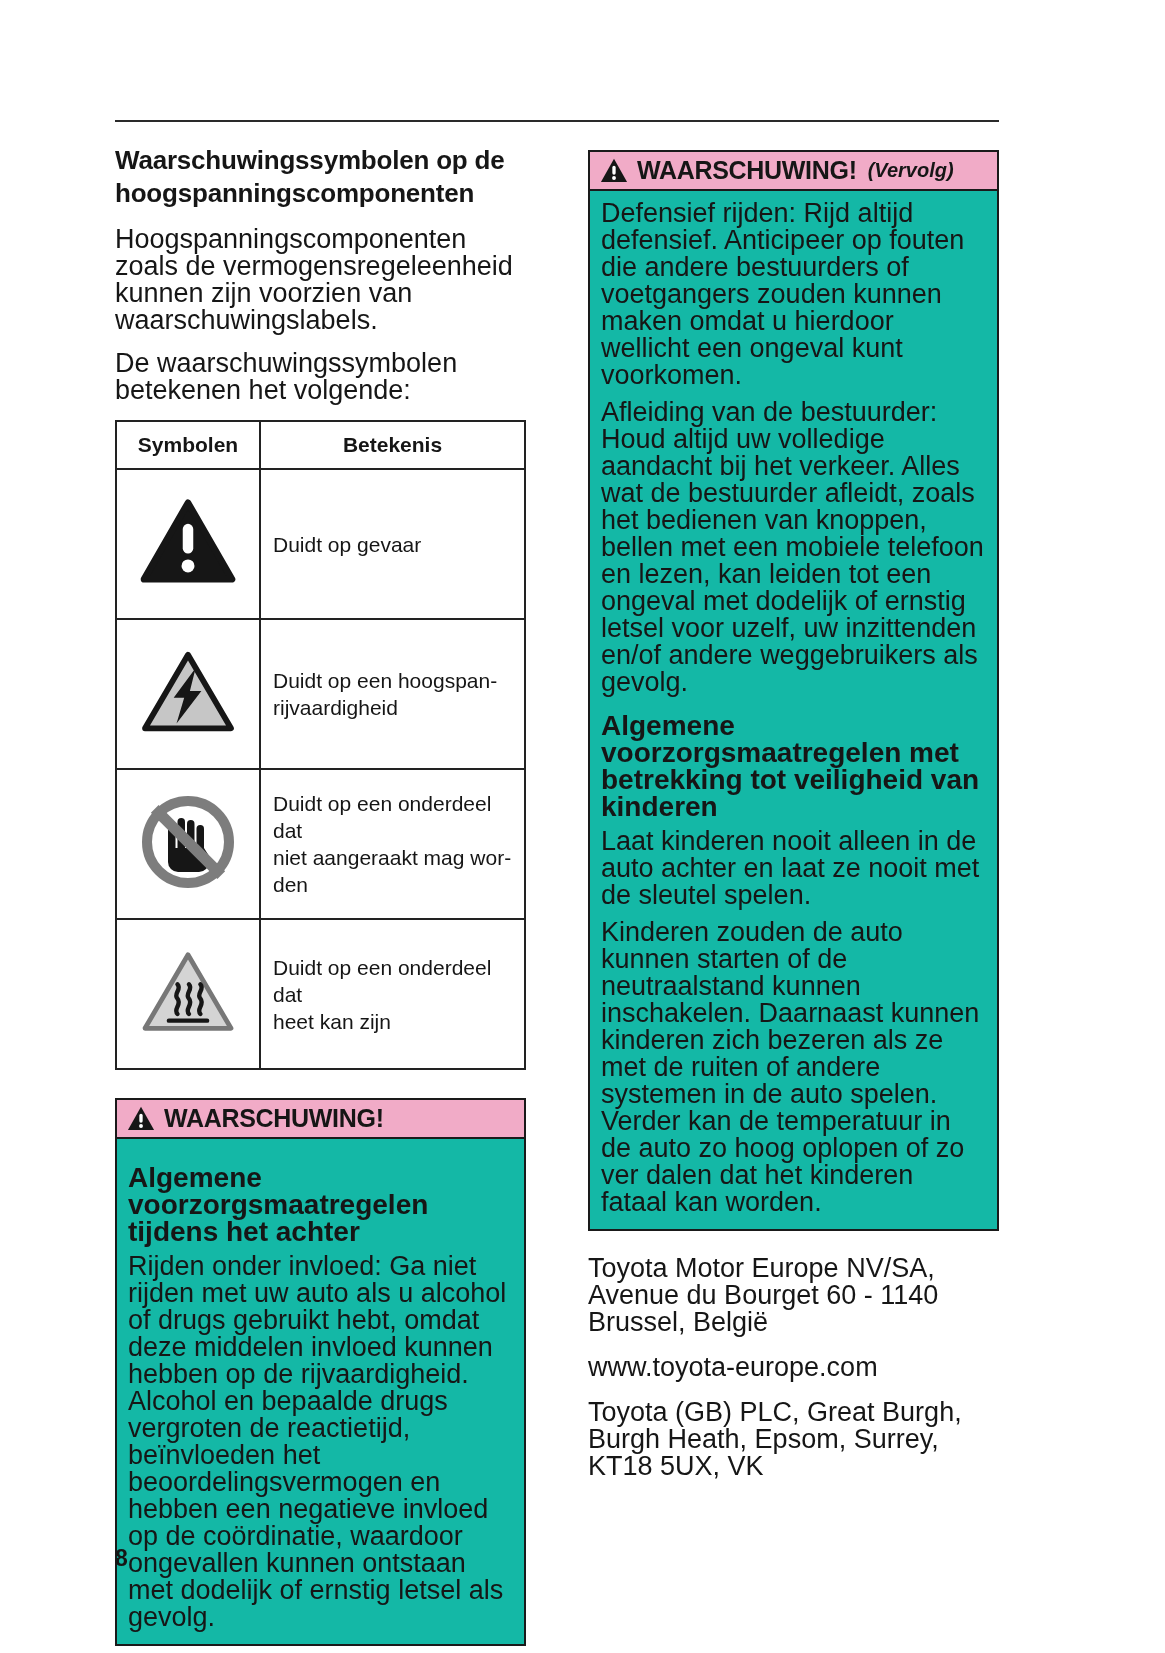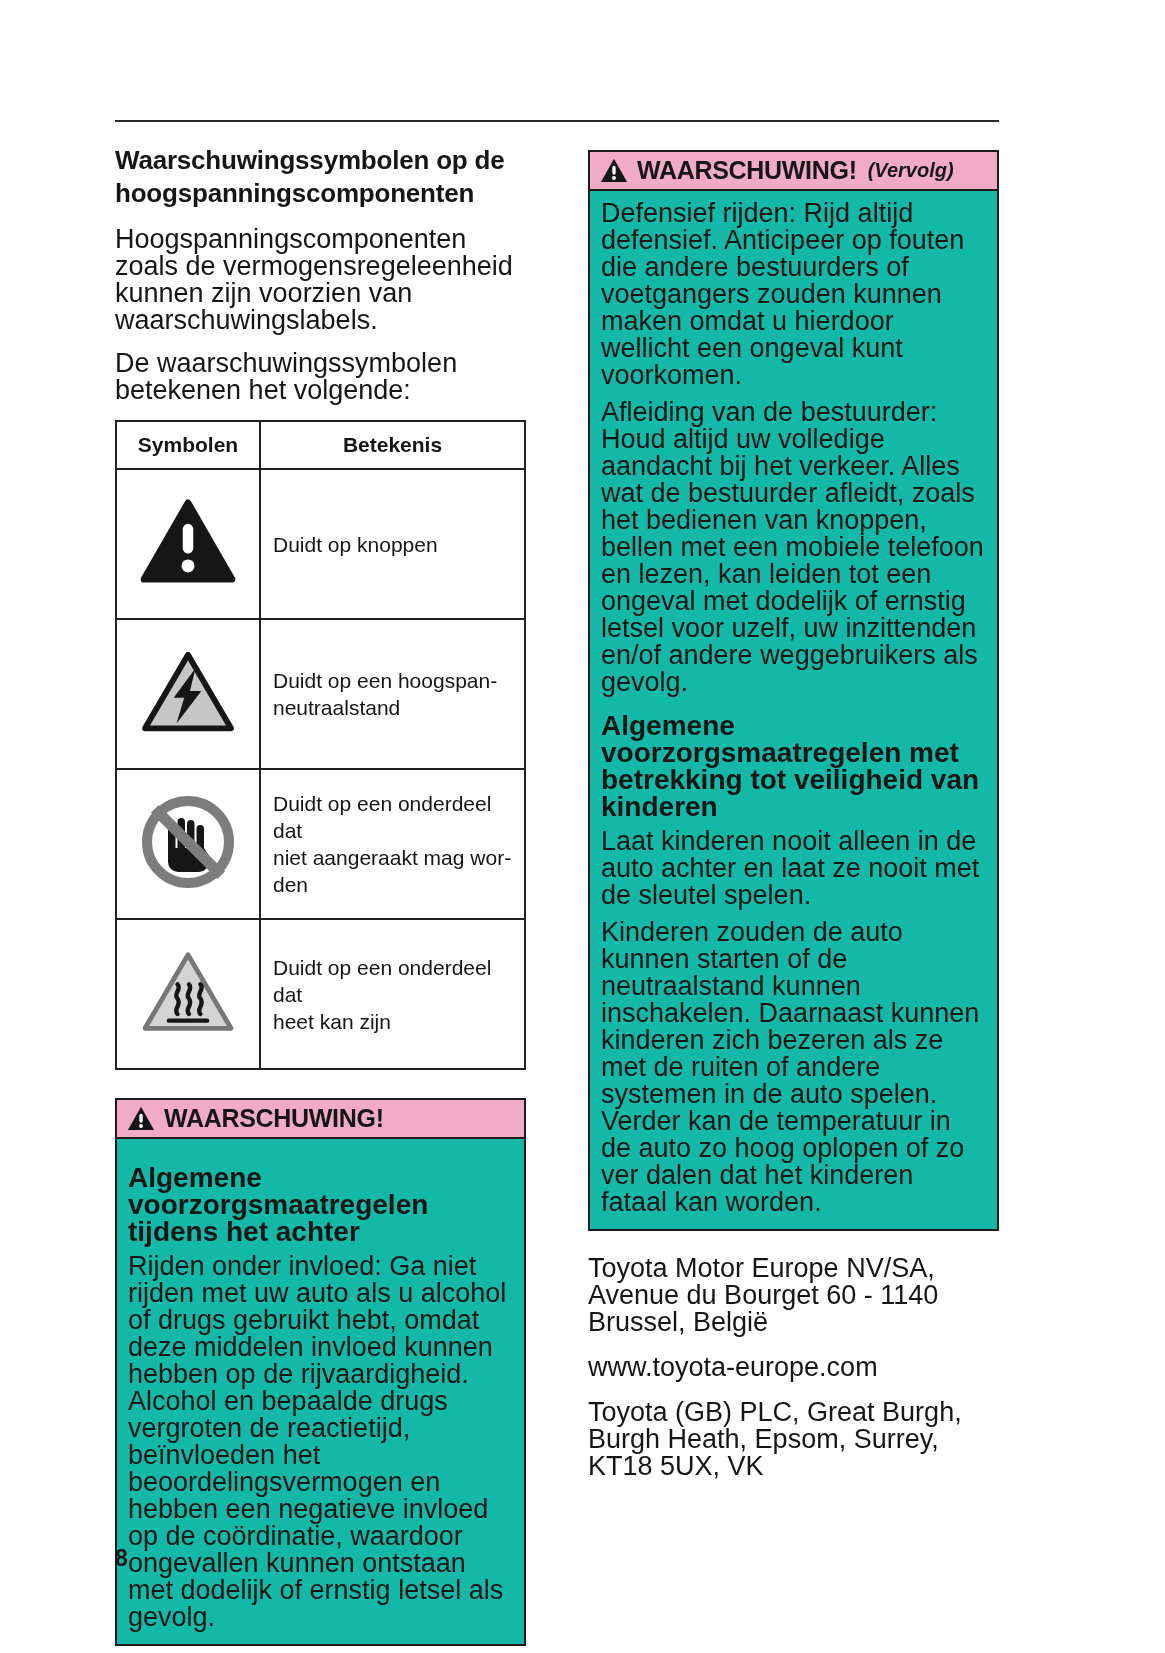--- a/index.html
+++ b/index.html
@@ -76,33 +76,33 @@
           <tr>
             <td class="symbol-cell">
               <span class="sym">
                 <svg width="96" height="86" viewBox="0 0 100 90">
                   <path d="M50 4 L96 84 L4 84 Z" fill="#161616" stroke="#161616" stroke-width="7" stroke-linejoin="round"></path>
                   <rect x="44.5" y="26" width="11" height="31" rx="5.5" fill="#ffffff"></rect>
                   <circle cx="50" cy="70" r="6.8" fill="#ffffff"></circle>
                 </svg>
               </span>
             </td>
-            <td class="meaning-cell pre">Duidt op knoppen</td>
+            <td class="meaning-cell pre">Duidt op gevaar</td>
           </tr>
           <tr>
             <td class="symbol-cell">
               <span class="sym">
                 <svg width="96" height="86" viewBox="0 0 100 90">
                   <path d="M50 6 L95 83 L5 83 Z" fill="#c6c6c6" stroke="#161616" stroke-width="6" stroke-linejoin="round"></path>
                   <path d="M58 20 L35 51 L46 51 L38 78 L64 44 L52 44 Z" fill="#161616"></path>
                 </svg>
               </span>
             </td>
             <td class="meaning-cell pre">Duidt op een hoogspan-
-neutraalstand</td>
+rijvaardigheid</td>
           </tr>
           <tr>
             <td class="symbol-cell">
               <span class="sym">
                 <svg width="100" height="100" viewBox="0 0 100 100">
                   <g fill="#161616">
                     <rect x="30" y="32" width="7.5" height="30" rx="3.7"></rect>
                     <rect x="39.5" y="26" width="7.5" height="36" rx="3.7"></rect>
                     <rect x="49" y="28" width="7.5" height="34" rx="3.7"></rect>
                     <rect x="58.5" y="33" width="7.5" height="29" rx="3.7"></rect>

